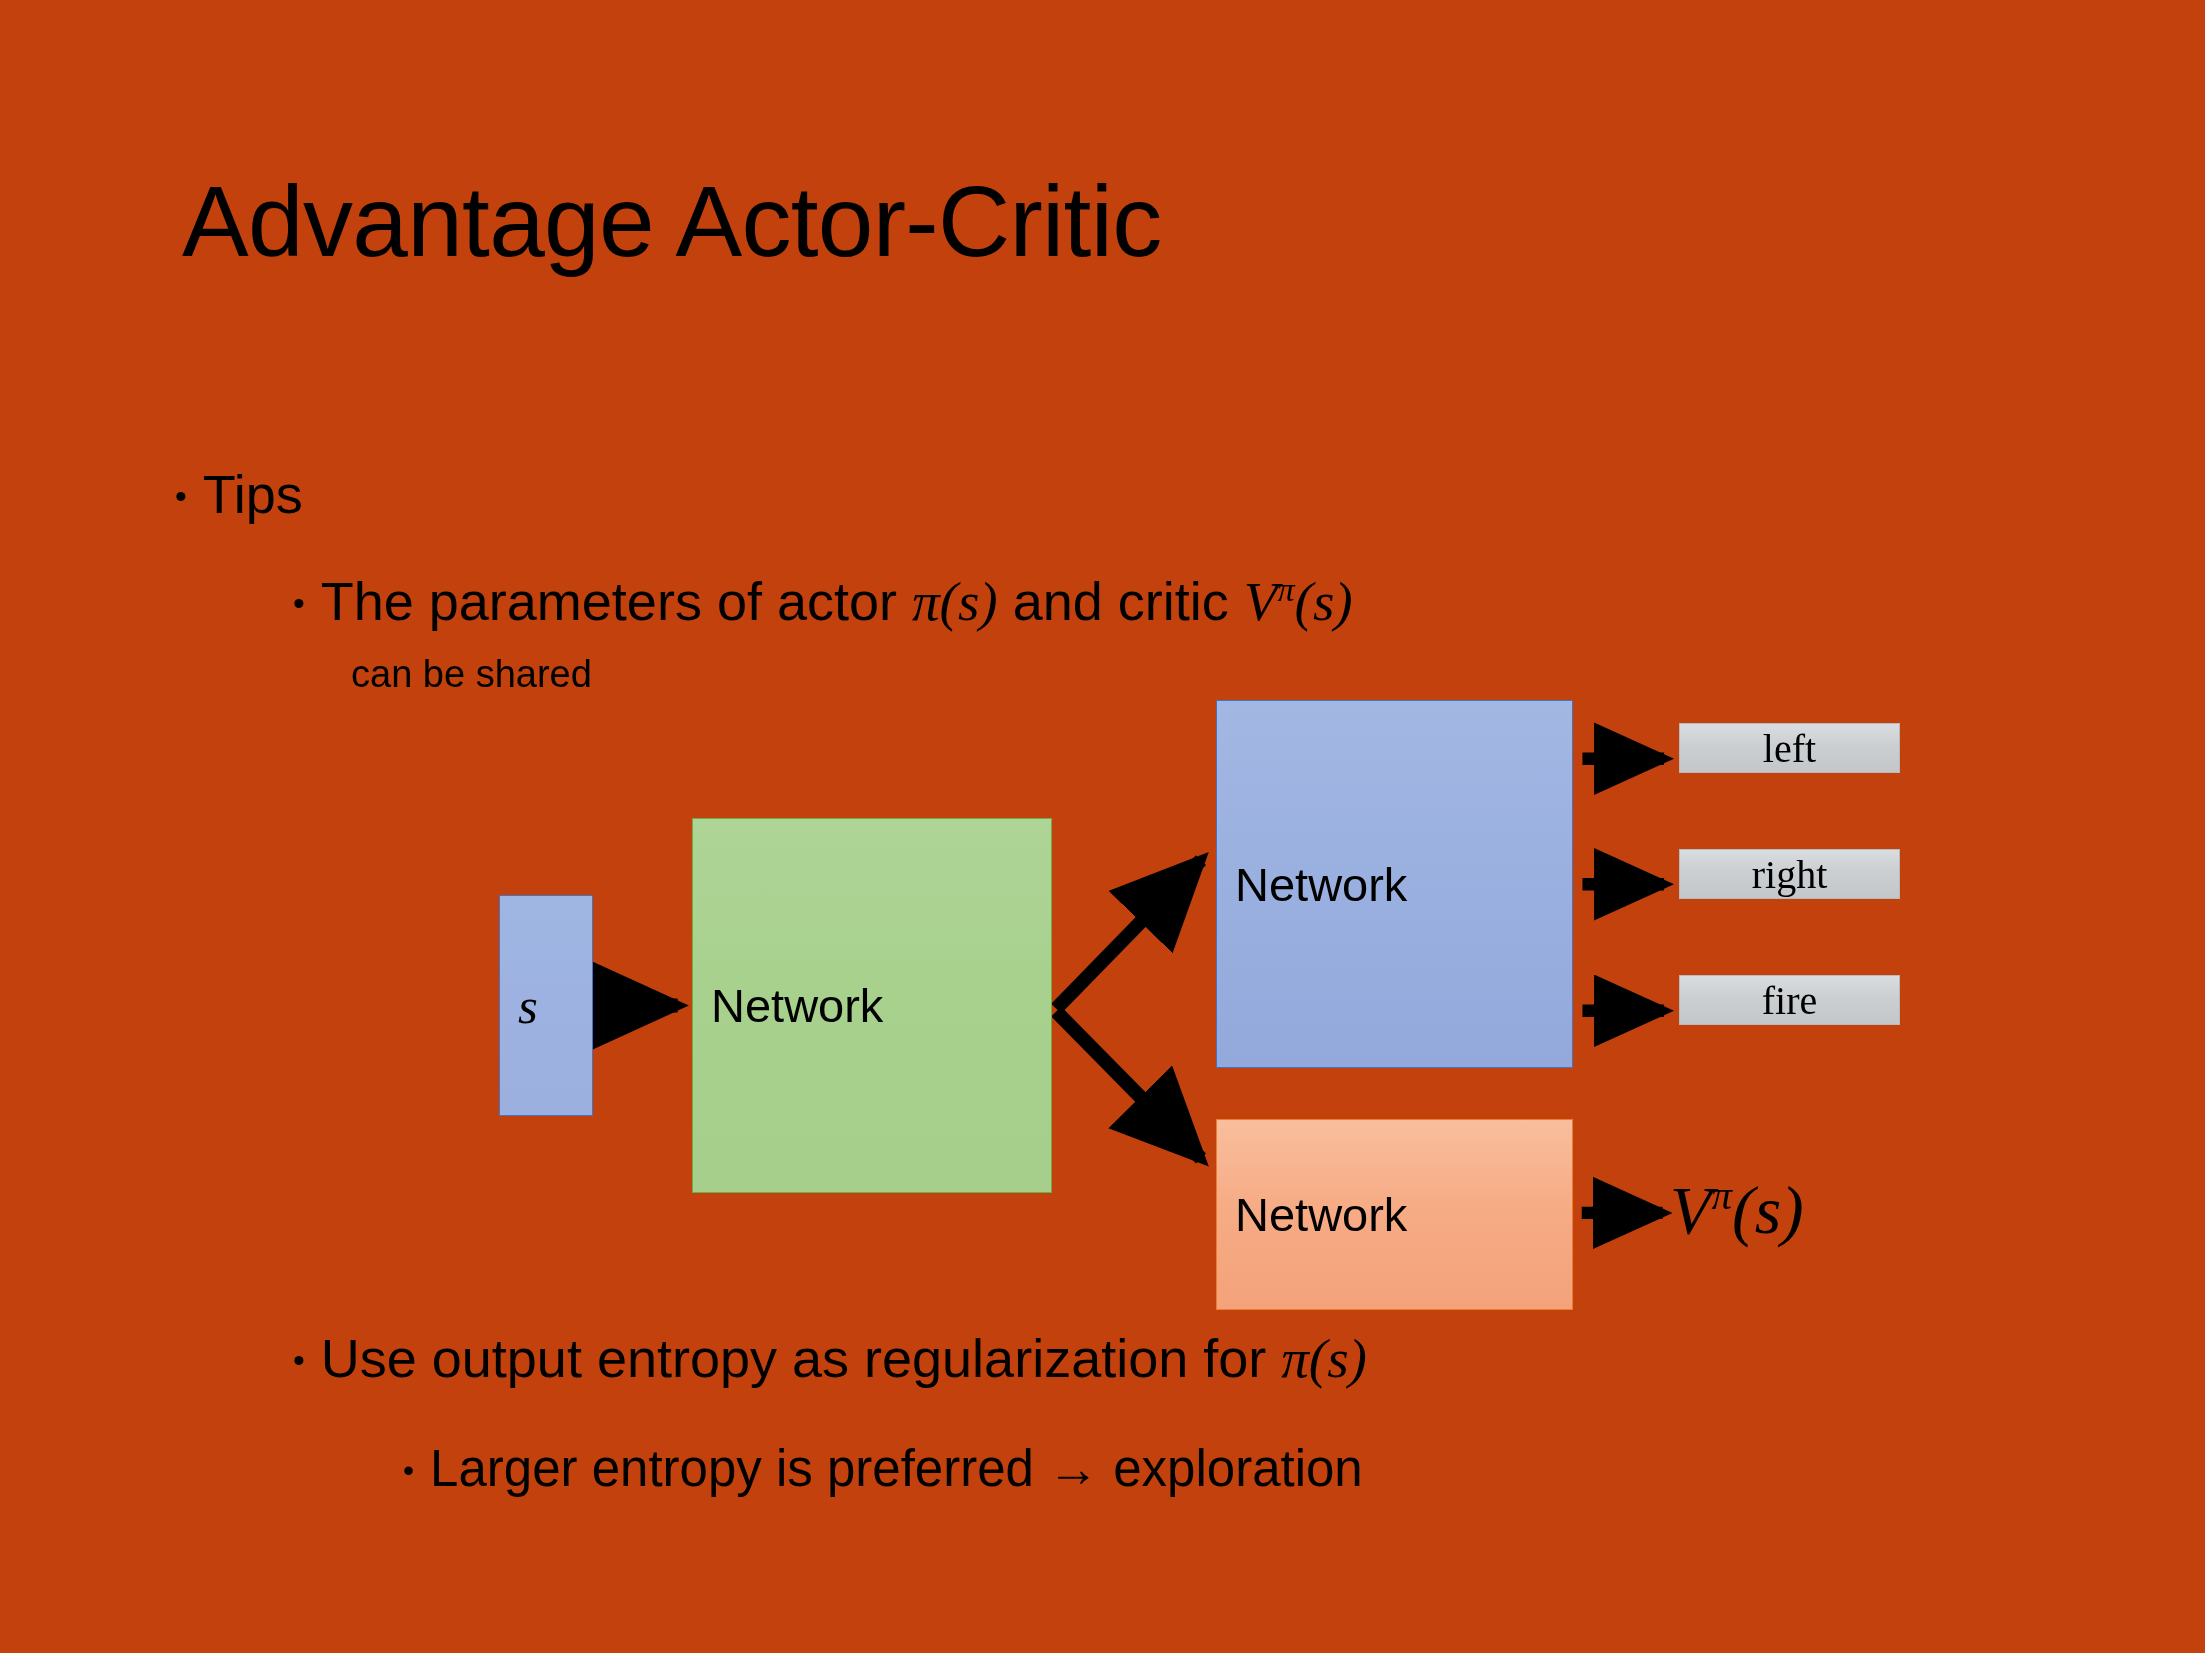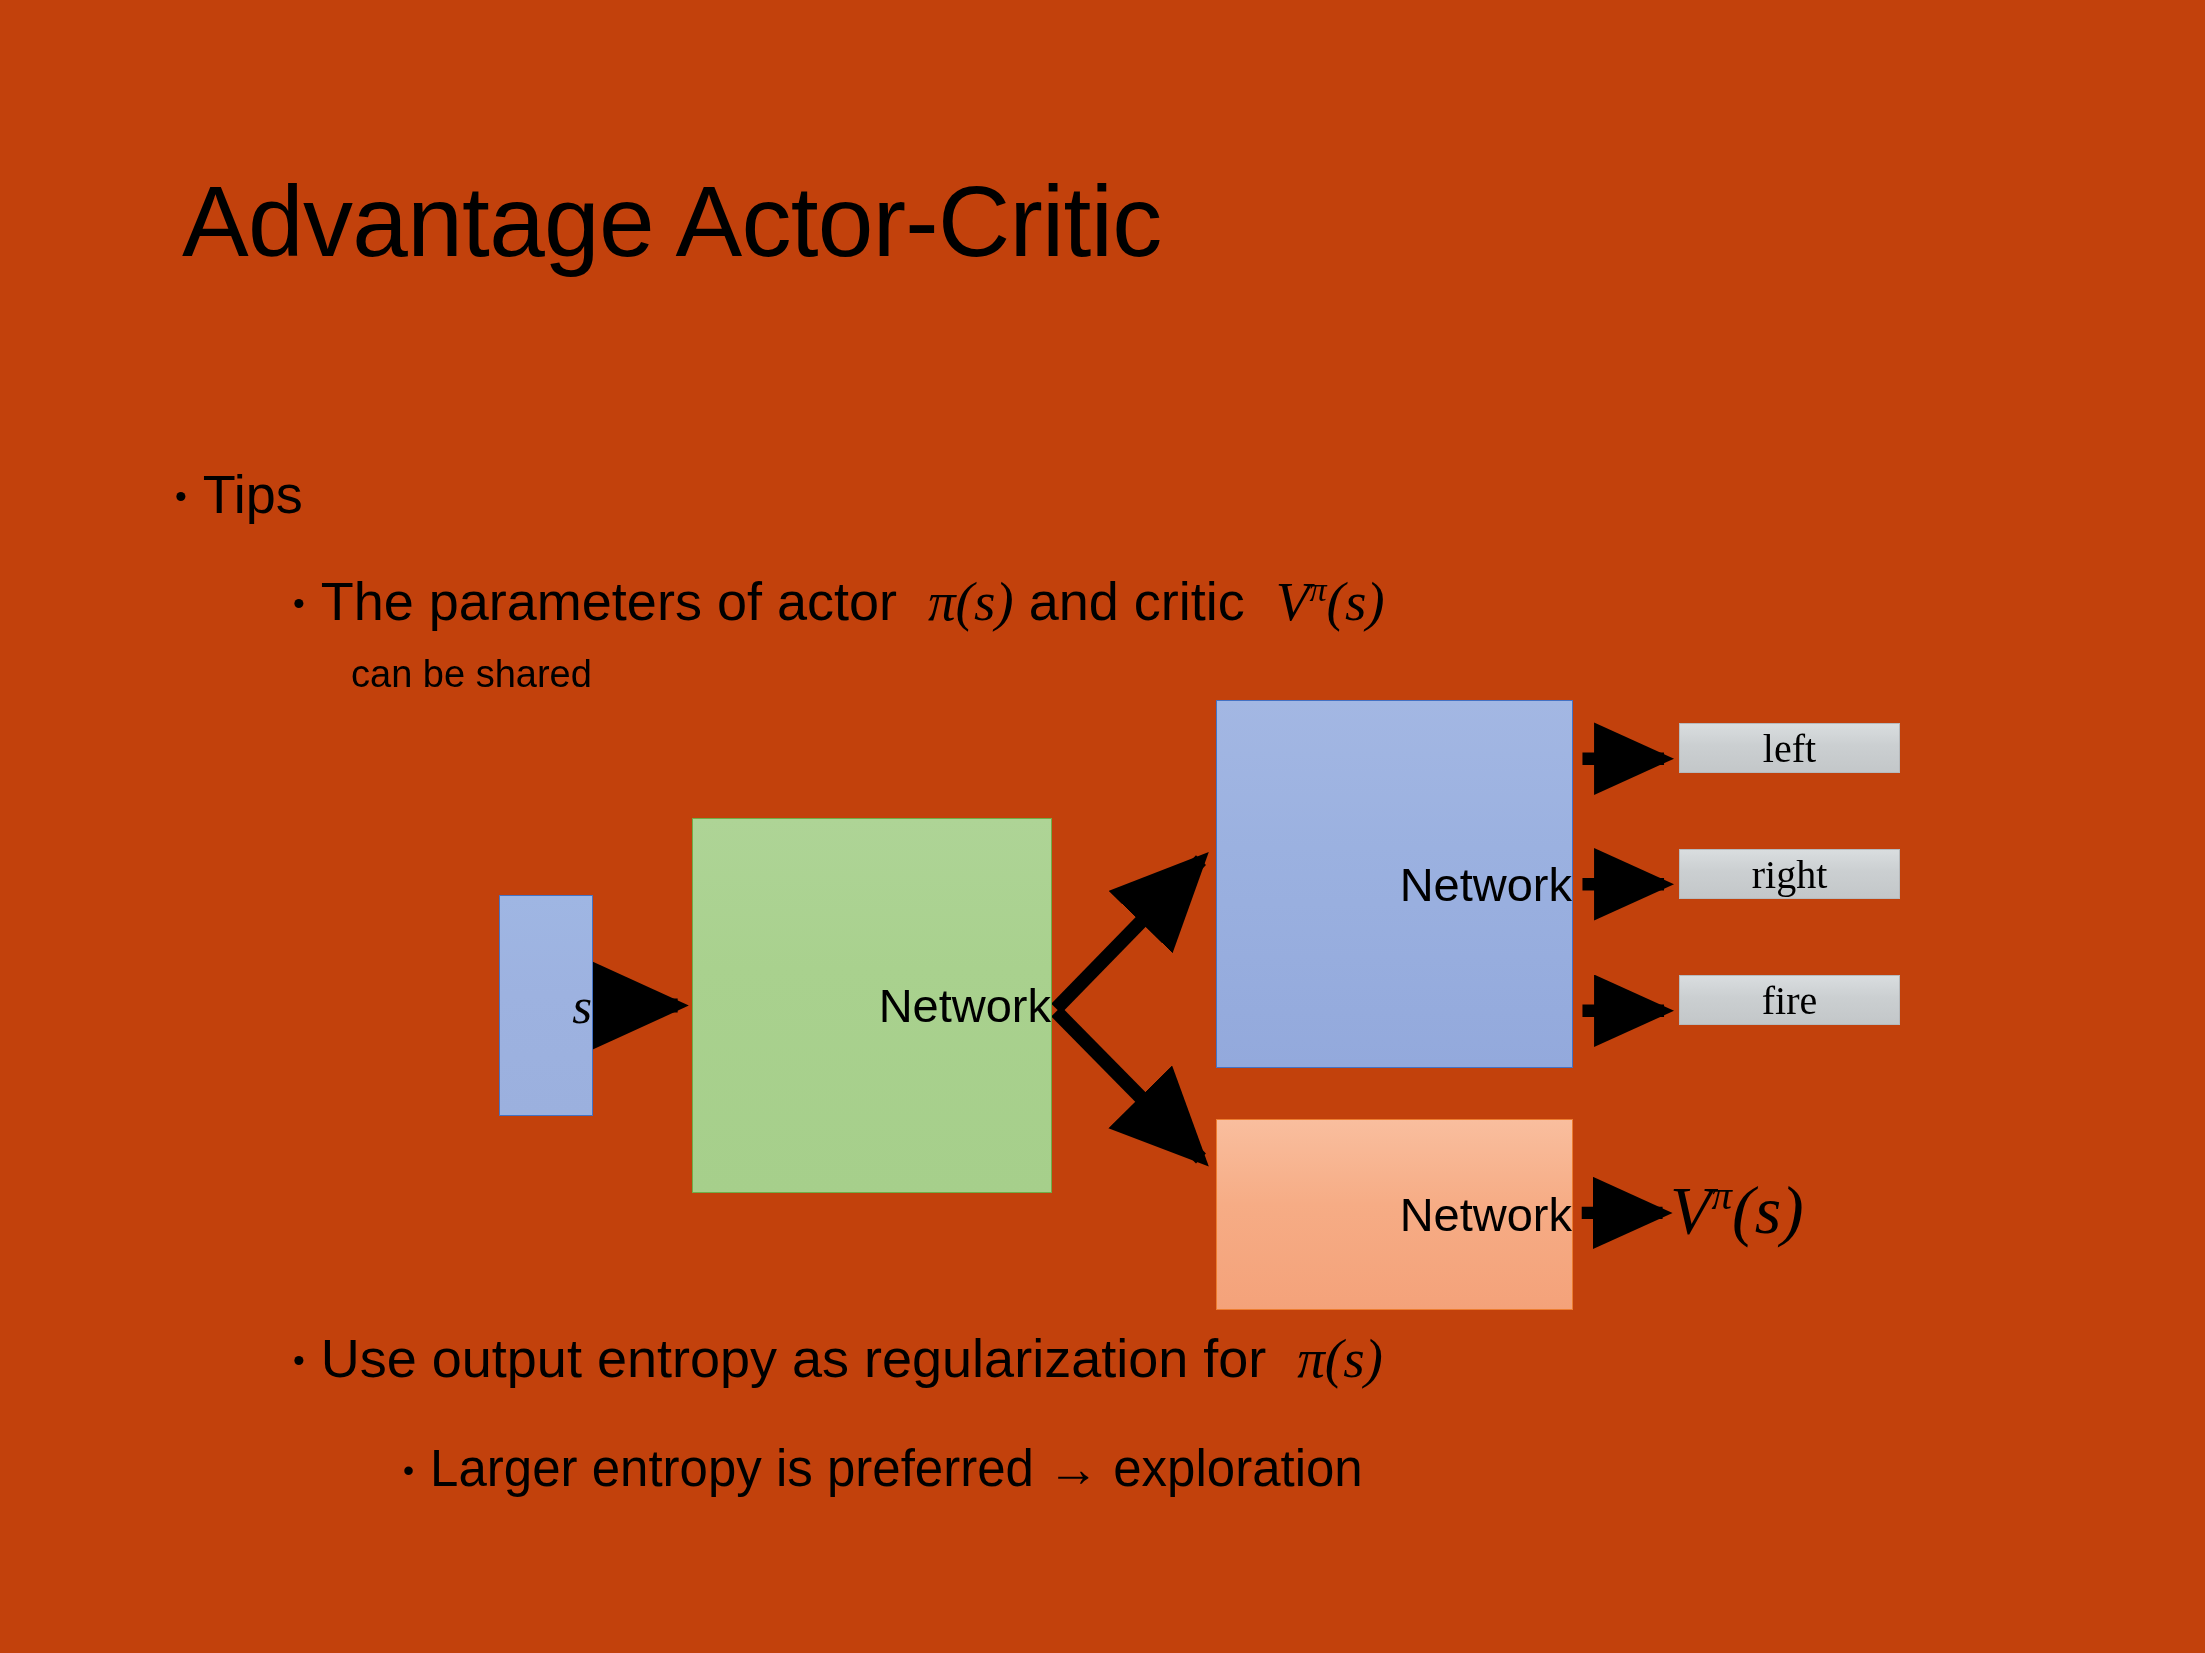--- a/index.html
+++ b/index.html
@@ -79,21 +79,20 @@
     left: 403px;
     top: 1439px;
     font-size: 51px;
   }
 
   
   .math {
     font-family: "Liberation Serif", serif;
     font-style: italic;
     font-size: 1.02em;
-    margin-left: 16px;
   }
   .sup {
     font-size: 0.62em;
     vertical-align: super;
     font-style: italic;
   }
 
   
   .diagram {
     position: absolute;
@@ -101,21 +100,21 @@
     width: 2205px; height: 1654px;
     pointer-events: none;
   }
   .dgm-svg { position: absolute; left:0; top:0; }
 
   .node {
     position: absolute;
     box-sizing: border-box;
     display: flex;
     align-items: center;
-    justify-content: flex-end;
+    justify-content: flex-start;
     font-family: "Liberation Sans", sans-serif;
     font-size: 47px;
     color: #000;
     padding-left: 18px;
   }
 
   .node-s {
     left: 499px; top: 895px;
     width: 94px; height: 221px;
     background: linear-gradient(180deg,#9FB6E3 0%, #9DB2E0 45%, #9BB0DE 100%);

